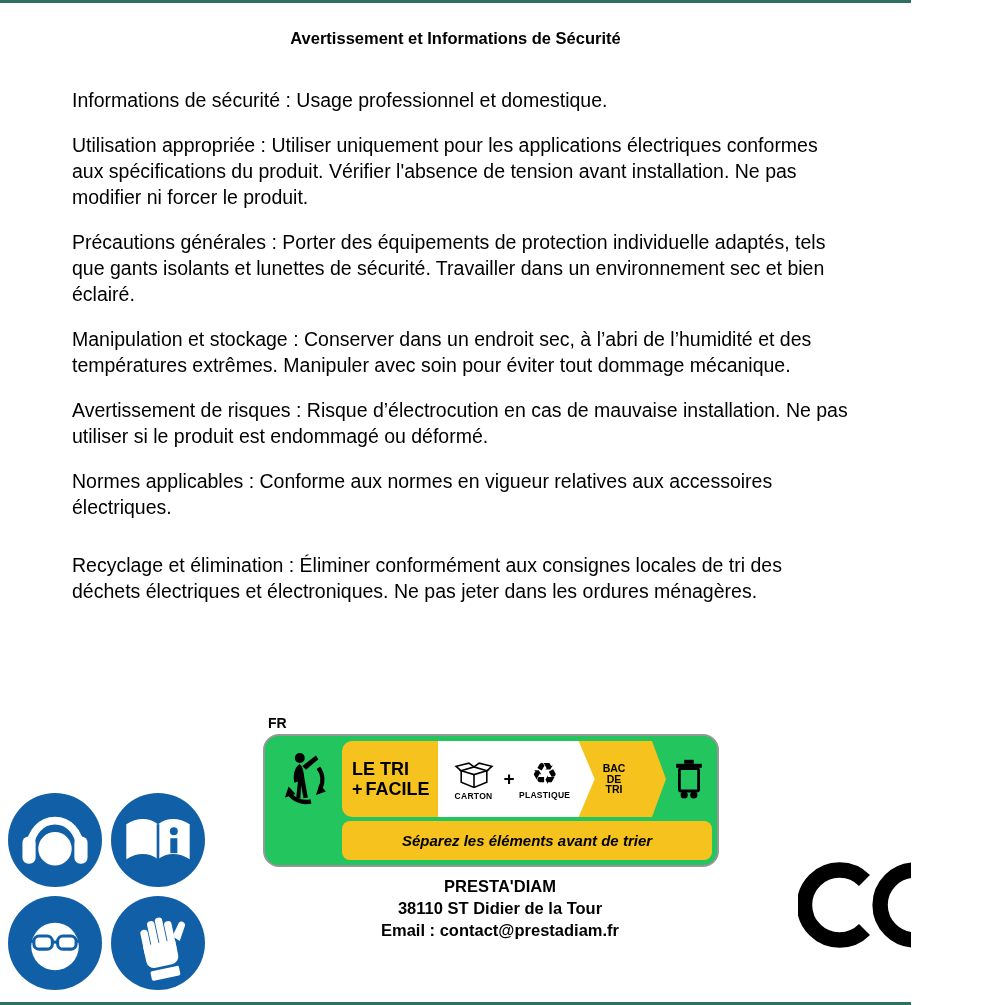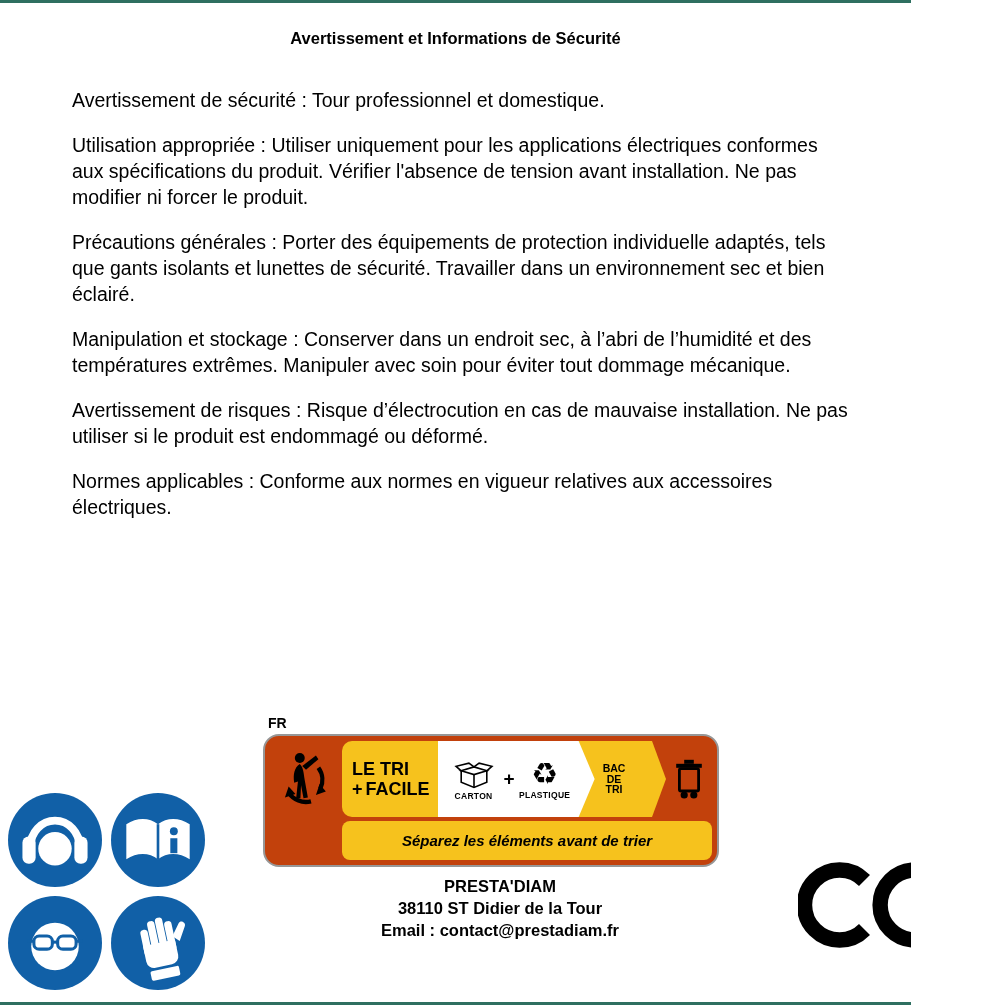--- a/index.html
+++ b/index.html
@@ -28,21 +28,21 @@
   .picto{
     width:94px;height:94px;border-radius:50%;background:#1160a7;
     display:flex;align-items:center;justify-content:center;
   }
   .picto svg{width:88px;height:88px;display:block;}
 
   
   .fr-code{position:absolute;left:268px;top:712px;font-size:14px;font-weight:bold;}
   .tri-label{
     position:absolute;left:263px;top:731px;width:456px;
-    background:#c2410c;border:2px solid #979797;border-radius:16px;
+    background:#22c55e;border:2px solid #979797;border-radius:16px;
     padding:5px;box-sizing:border-box;
   }
   .tri-main{display:flex;align-items:stretch;height:76px;}
   .triman-box{width:72px;display:flex;align-items:center;justify-content:center;}
   .triman-box svg{width:62px;height:62px;}
   .yellow-band{
     flex:1;background:#f6c21d;border-radius:10px 0 0 10px;
     display:flex;align-items:center;min-width:0;
   }
   .letri{padding:0 8px 0 10px;font-weight:bold;font-size:18px;line-height:20px;white-space:nowrap;}
@@ -82,26 +82,27 @@
   .ce-mark svg{width:100%;height:100%;display:block;}
 </style>
 </head>
 <body>
 
 <div class="page">
 
   <div class="doc-title">Avertissement et Informations de Sécurité</div>
 
   <div class="content">
-    <p class="para">Avertissement de sécurité : Tour professionnel et domestique.</p>
+    <p class="para">Informations de sécurité : Usage professionnel et domestique.</p>
     <p class="para">Utilisation appropriée : Utiliser uniquement pour les applications électriques conformes aux spécifications du produit. Vérifier l'absence de tension avant installation. Ne pas modifier ni forcer le produit.</p>
     <p class="para">Précautions générales : Porter des équipements de protection individuelle adaptés, tels que gants isolants et lunettes de sécurité. Travailler dans un environnement sec et bien éclairé.</p>
     <p class="para">Manipulation et stockage : Conserver dans un endroit sec, à l’abri de l’humidité et des températures extrêmes. Manipuler avec soin pour éviter tout dommage mécanique.</p>
     <p class="para">Avertissement de risques : Risque d’électrocution en cas de mauvaise installation. Ne pas utiliser si le produit est endommagé ou déformé.</p>
     <p class="para">Normes applicables : Conforme aux normes en vigueur relatives aux accessoires électriques.</p>
+    <p class="para extra-gap">Recyclage et élimination : Éliminer conformément aux consignes locales de tri des déchets électriques et électroniques. Ne pas jeter dans les ordures ménagères.</p>
   </div>
 
   <div class="picto-grid">
     <div class="picto">
       <svg viewBox="0 0 100 100">
         <path d="M22 58 A28 30 0 0 1 78 58" stroke="#fff" stroke-width="9" fill="none"></path>
         <circle cx="50" cy="60" r="19" fill="#fff"></circle>
         <rect x="13" y="46" width="15" height="31" rx="7" fill="#fff"></rect>
         <rect x="72" y="46" width="15" height="31" rx="7" fill="#fff"></rect>
       </svg>

